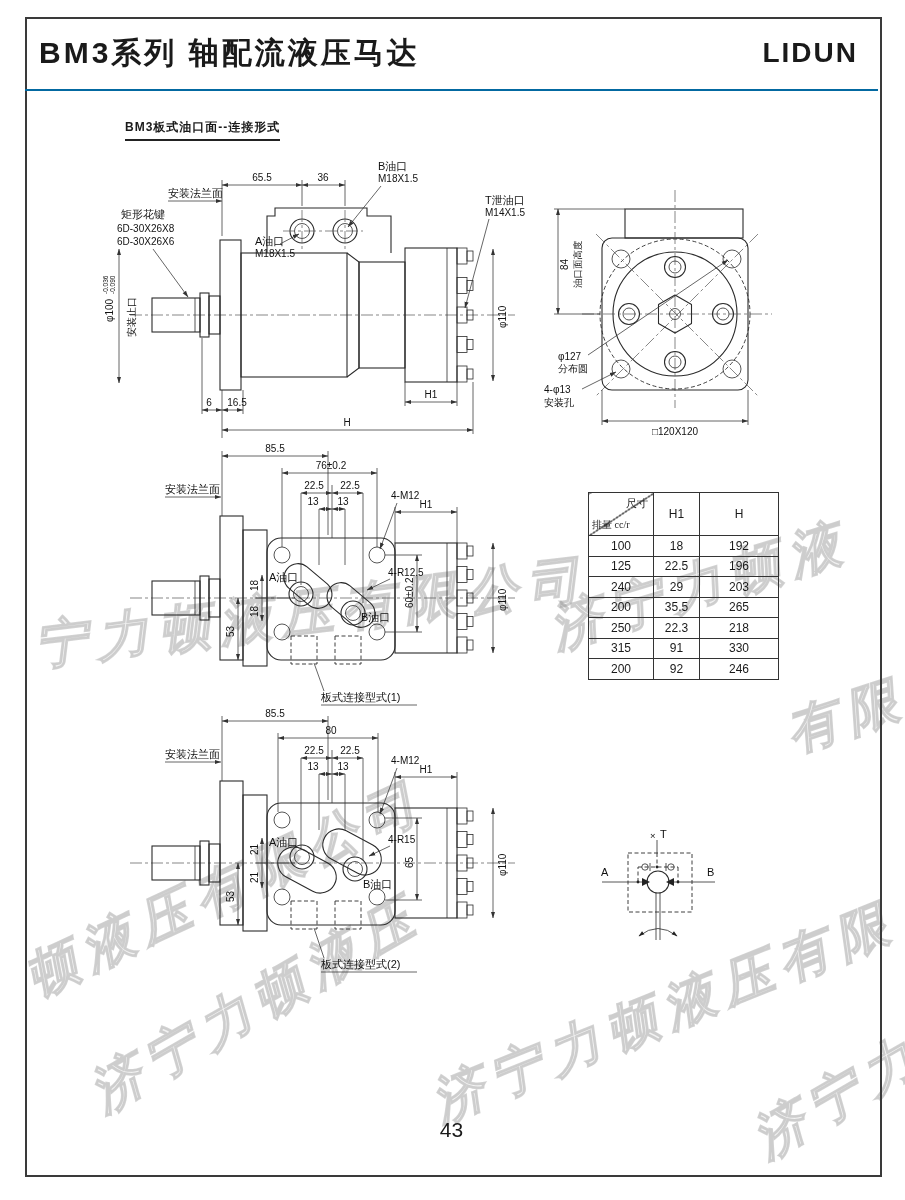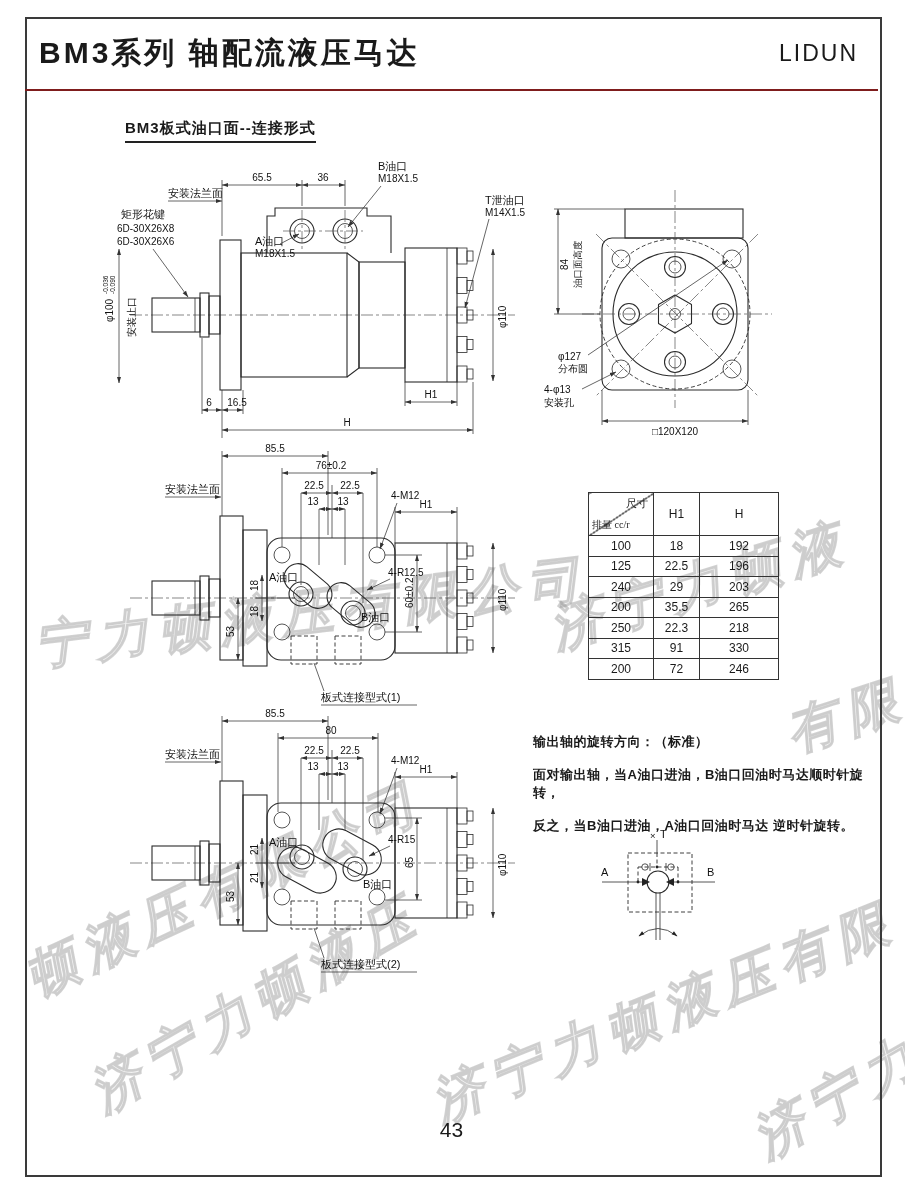--- a/index.html
+++ b/index.html
@@ -1,23 +1,23 @@
 <!DOCTYPE html>
 <html><head>
 <meta charset="utf-8">
 <style>
   html,body{margin:0;padding:0;background:#e8e8e8;}
   .page{position:relative;width:905px;height:1200px;background:#ffffff;overflow:hidden;
         font-family:"Liberation Sans","DejaVu Sans",sans-serif;color:#1a1a1a;}
   .frame{position:absolute;left:25px;top:17px;width:853px;height:1156px;border:2px solid #3a3a3a;z-index:2;pointer-events:none;}
-  .header{position:absolute;left:25px;top:17px;width:853px;height:72px;border-bottom:2px solid #7f1d1d;
+  .header{position:absolute;left:25px;top:17px;width:853px;height:72px;border-bottom:2px solid #0369a1;
           display:flex;align-items:center;justify-content:space-between;z-index:3;background:transparent;}
   .title{font-size:30px;font-weight:bold;letter-spacing:3px;padding-left:14px;}
-  .brand{font-size:23px;font-weight:400;letter-spacing:2px;padding-right:20px;margin-left:26px;}
-  .subtitle{position:absolute;left:125px;top:119px;font-size:15px;font-weight:bold;letter-spacing:1px;
+  .brand{font-size:28px;font-weight:700;letter-spacing:2px;padding-right:20px;margin-left:26px;}
+  .subtitle{position:absolute;left:125px;top:119px;font-size:12px;font-weight:bold;letter-spacing:1px;
             border-bottom:2px solid #222;padding-bottom:3px;z-index:3;}
   .wm{position:absolute;z-index:1;font-weight:700;font-size:52px;letter-spacing:10px;white-space:nowrap;
       font-style:italic;color:rgba(130,130,130,0.10);-webkit-text-stroke:1.2px rgba(150,150,150,0.40);
       transform-origin:left center;pointer-events:none;}
   svg{position:absolute;z-index:3;overflow:visible;}
   svg text{font-family:"Liberation Sans","DejaVu Sans",sans-serif;fill:#111;}
   .ol{stroke:#2b2b2b;stroke-width:1.1;fill:none;}
   .ol2{stroke:#2b2b2b;stroke-width:0.8;fill:none;}
   .cl{stroke:#555;stroke-width:0.7;fill:none;stroke-dasharray:12 3 3 3;}
   .dash{stroke:#2b2b2b;stroke-width:0.9;fill:none;stroke-dasharray:4 2.5;}
@@ -448,31 +448,26 @@
           <td>22.3</td>
           <td>218</td>
         </tr>
     <tr class="r">
           <td>315</td>
           <td>91</td>
           <td>330</td>
         </tr>
     <tr class="r">
           <td>200</td>
-          <td>72</td>
+          <td>92</td>
           <td>246</td>
         </tr>
   </tbody>
     </table>
 
-  <div class="note">
-    <p>输出轴的旋转方向：（标准）</p>
-    <p>面对输出轴，当A油口进油，B油口回油时马达顺时针旋转，</p>
-    <p>反之，当B油口进油，A油口回油时马达 逆时针旋转。</p>
-  </div>
 
   <svg width="135" height="128" style="left:595px;top:826px;">
     <defs>
       <marker id="a5" viewBox="0 0 10 8" markerWidth="8" markerHeight="6" refX="9" refY="4" orient="auto-start-reverse">
         <path d="M0,0.8 L10,4 L0,7.2 Z" fill="#222"></path>
       </marker>
     </defs>
     <text class="t9" x="55" y="13">×</text>
     <text class="t11" x="65" y="12">T</text>
     <line class="ol2" x1="62" y1="14" x2="62" y2="27"></line>

